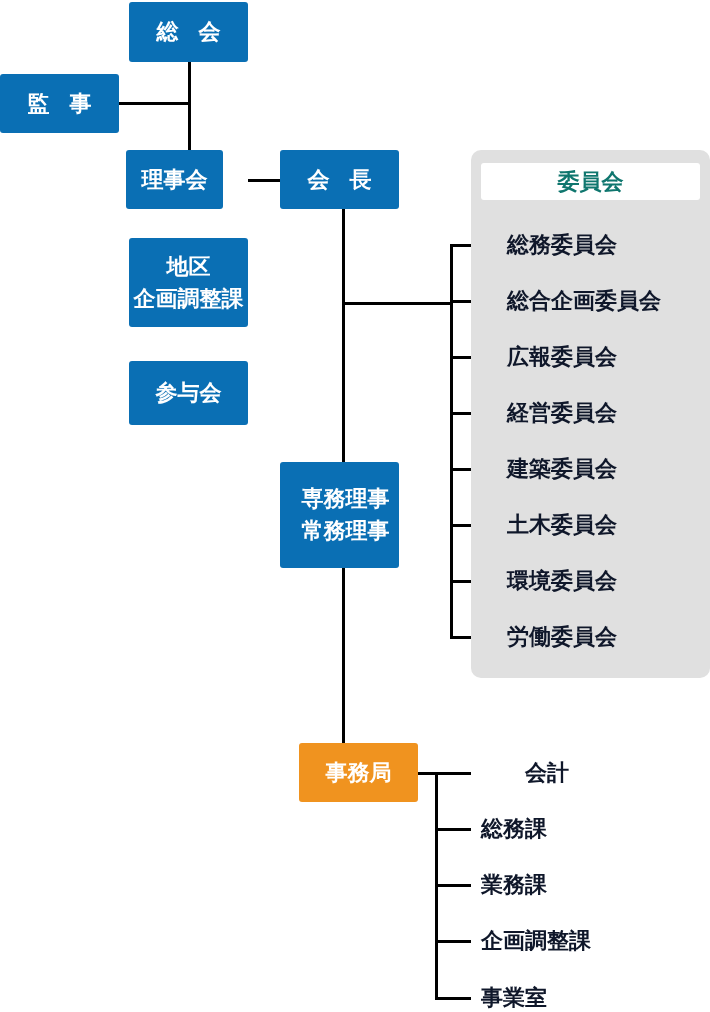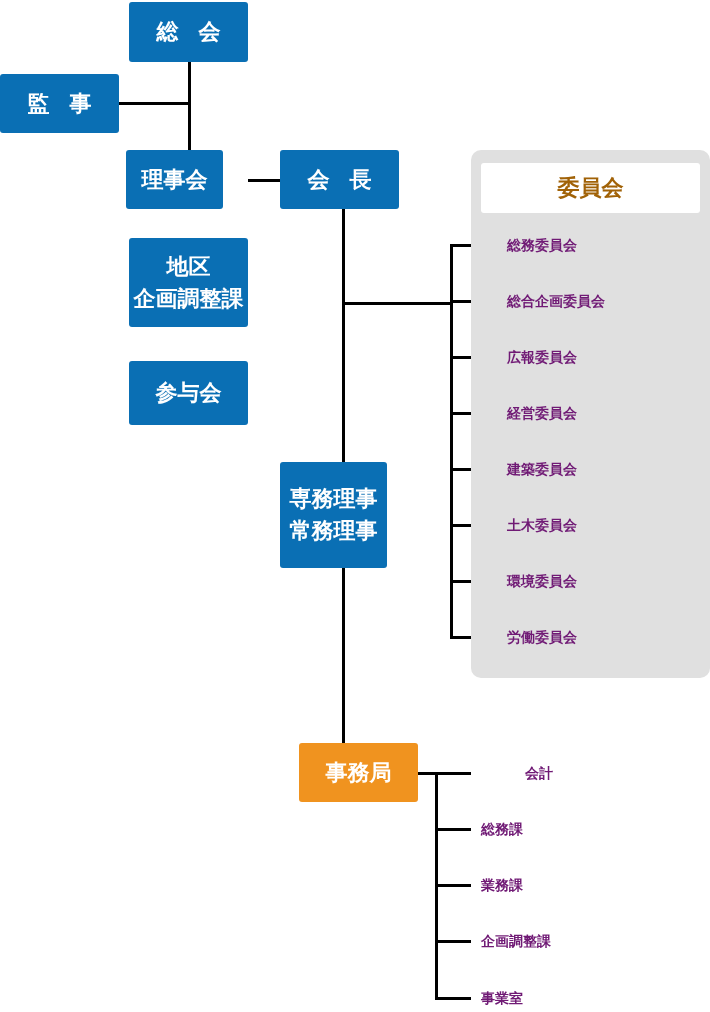--- a/index.html
+++ b/index.html
@@ -5,24 +5,24 @@
   html, body { margin: 0; padding: 0; background: #ffffff; }
   body { width: 710px; height: 1012px; position: relative; overflow: hidden;
          font-family: "DejaVu Sans", "Liberation Sans", sans-serif; }
   .box { position: absolute; background: #0a6fb4; color: #ffffff; border-radius: 3px;
          display: flex; align-items: center; justify-content: center; flex-direction: column;
          font-size: 22px; font-weight: bold; text-align: center; line-height: 1.45; }
   .box.orange { background: #f0931f; margin-left: 19px; }
   .line { position: absolute; background: #000000; }
   .panel { position: absolute; left: 471px; top: 150px; width: 239px; height: 528px;
            background: #e0e0e0; border-radius: 10px; }
-  .panel-head { position: absolute; left: 481px; top: 163px; width: 219px; height: 50px;
+  .panel-head { position: absolute; left: 481px; top: 163px; width: 219px; height: 37px;
                 background: #ffffff; border-radius: 3px; display: flex; align-items: center;
-                justify-content: center; font-size: 22px; font-weight: bold; color: #a16207; }
-  .item { position: absolute; font-size: 14px; font-weight: bold; color: #701a75;
+                justify-content: center; font-size: 22px; font-weight: bold; color: #0f766e; }
+  .item { position: absolute; font-size: 22px; font-weight: bold; color: #0f172a;
           line-height: 30px; white-space: nowrap; }
   .spaced { letter-spacing: 0.9em; margin-right: -0.9em; }
 </style>
 </head>
 <body>
 
 <div class="line" style="left:188px; top:62px; width:3px; height:88px;"></div>
 <div class="line" style="left:119px; top:102px; width:71px; height:3px;"></div>
 <div class="line" style="left:248px; top:179px; width:32px; height:3px;"></div>
 <div class="line" style="left:342px; top:209px; width:3px; height:253px;"></div>
@@ -59,21 +59,21 @@
 <div class="box" style="left:280px; top:150px; width:119px; height:59px;">
   <span class="spaced">会長</span>
 </div>
 <div class="box" style="left:129px; top:238px; width:119px; height:89px;">
   <span>地区</span>
   <span>企画調整課</span>
 </div>
 <div class="box" style="left:129px; top:361px; width:119px; height:64px;">
   <span>参与会</span>
 </div>
-<div class="box" style="left:280px; top:462px; width:107px; height:106px;">
+<div class="box" style="left:280px; top:462px; width:107px; height:106px;padding-left:12px;">
   <span>専務理事</span>
   <span>常務理事</span>
 </div>
 <div class="box orange" style="left:280px; top:743px; width:119px; height:59px;">
   <span>事務局</span>
 </div>
 
 <div class="panel"></div>
 <div class="panel-head">委員会</div>
 

